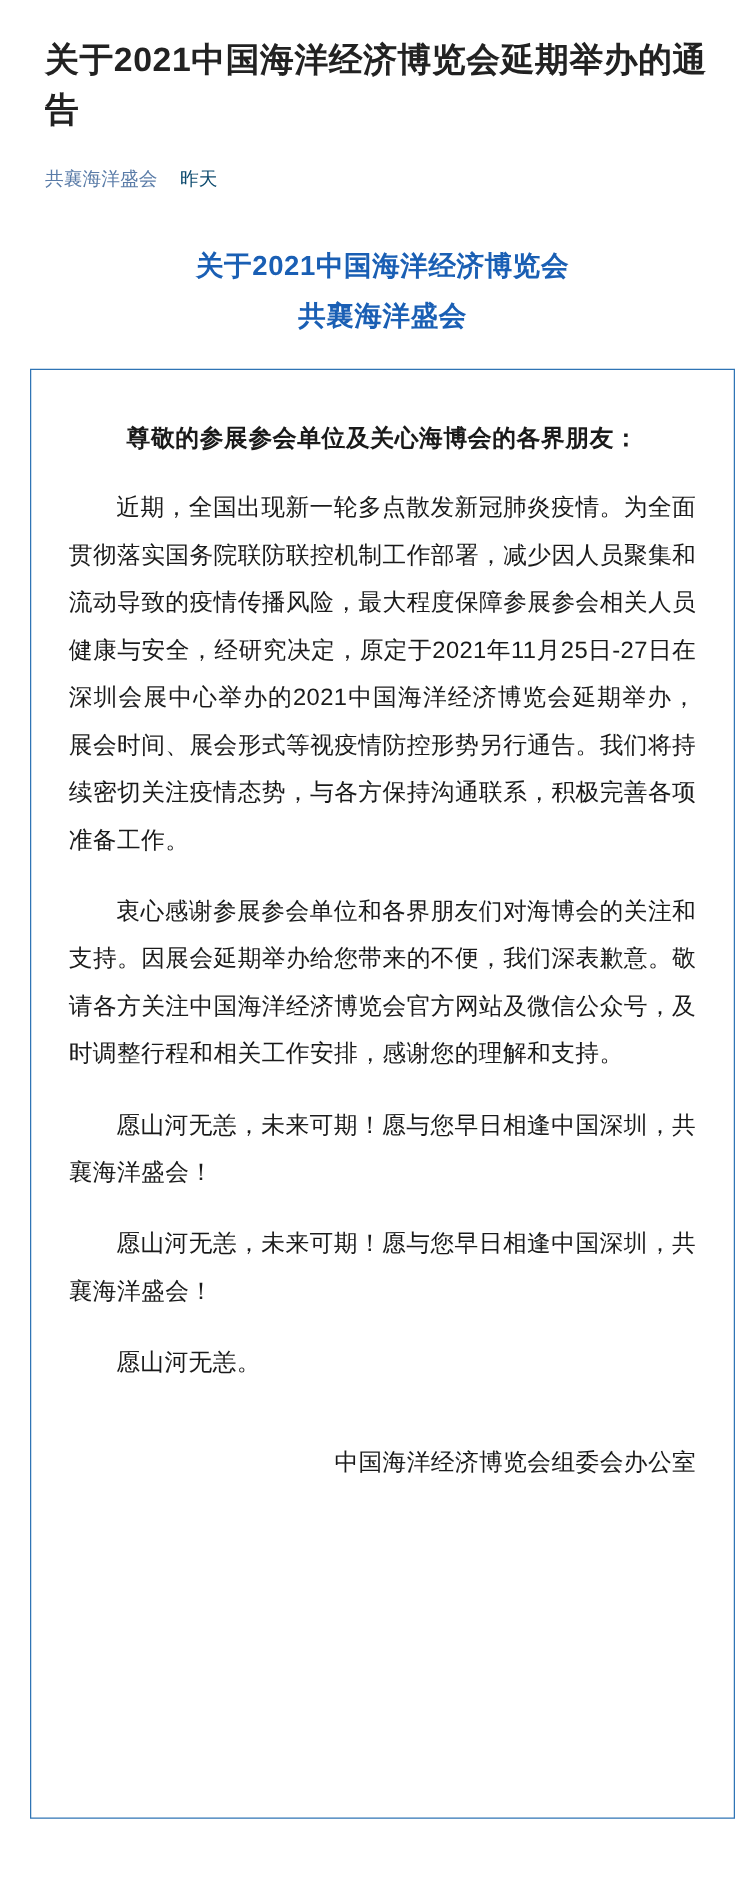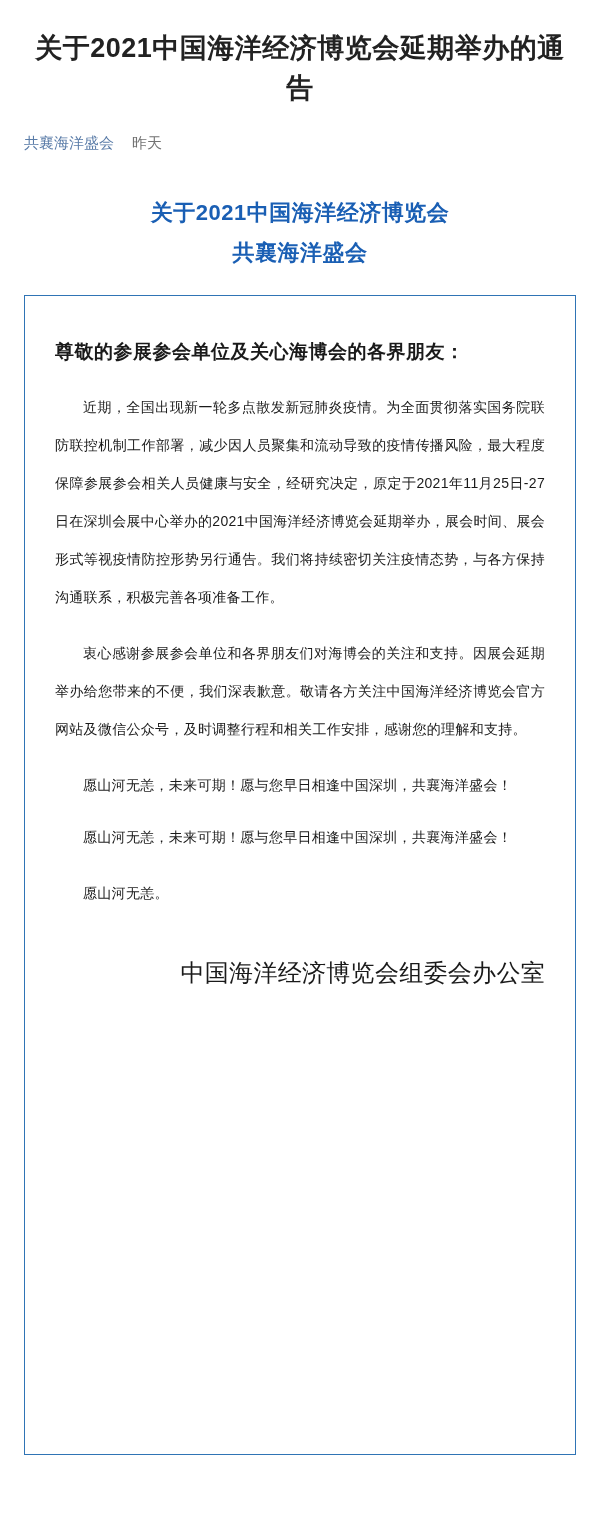--- a/index.html
+++ b/index.html
@@ -14,46 +14,45 @@
     color: #333333;
     -webkit-font-smoothing: antialiased;
   }
   .page {
     width: 600px;
     box-sizing: border-box;
     padding: 0;
     position: relative;
   }
   .article-header {
-    padding: 28px 24px 0 24px;
-    text-align: center;
+    padding: 28px 24px 0 36px;
   }
   .article-title {
     font-size: 27px;
     line-height: 40px;
     font-weight: bold;
     color: #222222;
     letter-spacing: 0.5px;
     margin: 0;
   }
   .meta-row {
     margin-top: 26px;
     display: flex;
     align-items: center;
     gap: 18px;
     font-size: 15px;
   }
   .meta-account {
     color: #5a7ca8;
   }
   .meta-time {
-    color: #737373;
+    color: #0c4a6e;
   }
   .content {
-    padding: 40px 24px 0 24px;
+    padding: 40px 12px 0 24px;
   }
   .doc-heading {
     text-align: center;
     color: #1a5fb4;
     font-weight: bold;
     font-size: 22px;
     line-height: 40px;
     letter-spacing: 0.5px;
   }
   .doc-heading .line {
@@ -65,38 +64,39 @@
     box-sizing: border-box;
     padding: 38px 30px 44px 30px;
     min-height: 1160px;
   }
   .salutation {
     font-size: 19px;
     font-weight: bold;
     line-height: 36px;
     color: #1a1a1a;
     letter-spacing: 0.5px;
+    text-align: center;
   }
   .para {
-    font-size: 14px;
+    font-size: 19px;
     line-height: 38px;
     color: #1a1a1a;
     text-align: justify;
     text-justify: inter-ideograph;
     text-indent: 2em;
     margin-top: 18px;
     letter-spacing: 0.3px;
   }
   .para.tight {
     margin-top: 0;
   }
   .closing-block {
     margin-top: 42px;
     text-align: right;
-    font-size: 24px;
+    font-size: 19px;
     line-height: 38px;
     color: #1a1a1a;
     letter-spacing: 0.3px;
   }
   .closing-block .line {
     display: block;
   }
 </style>
 </head>
 <body>

